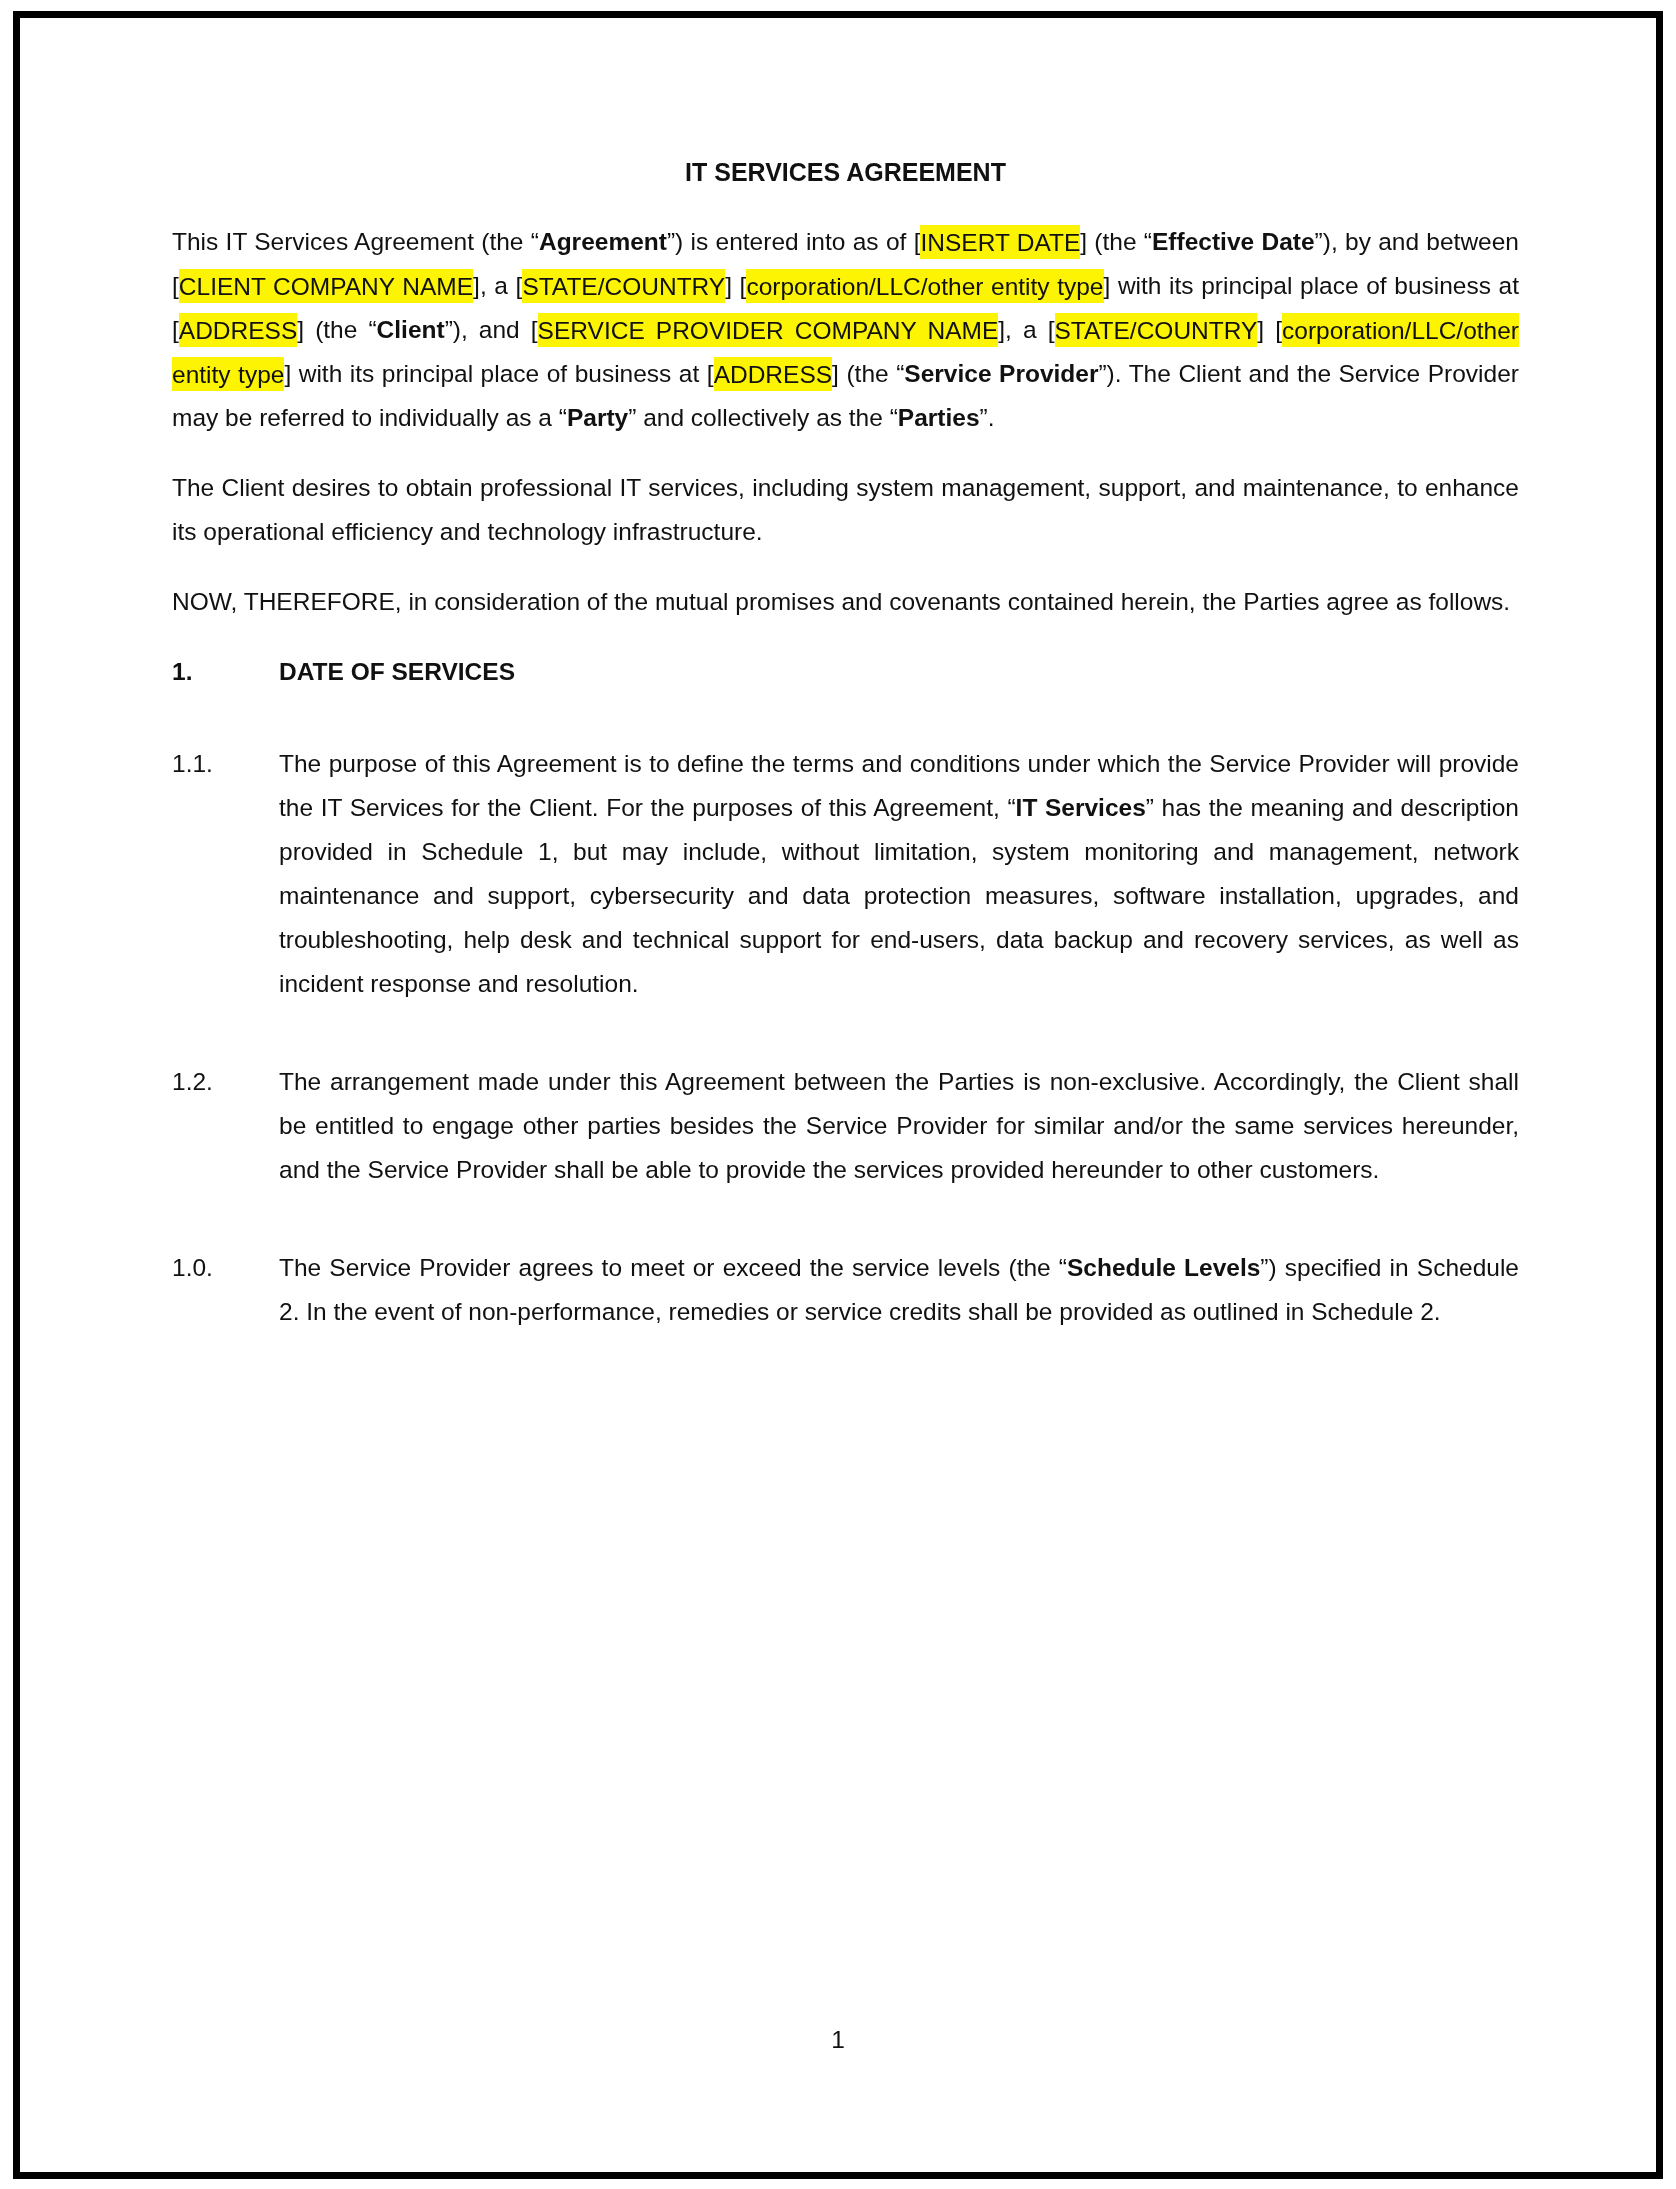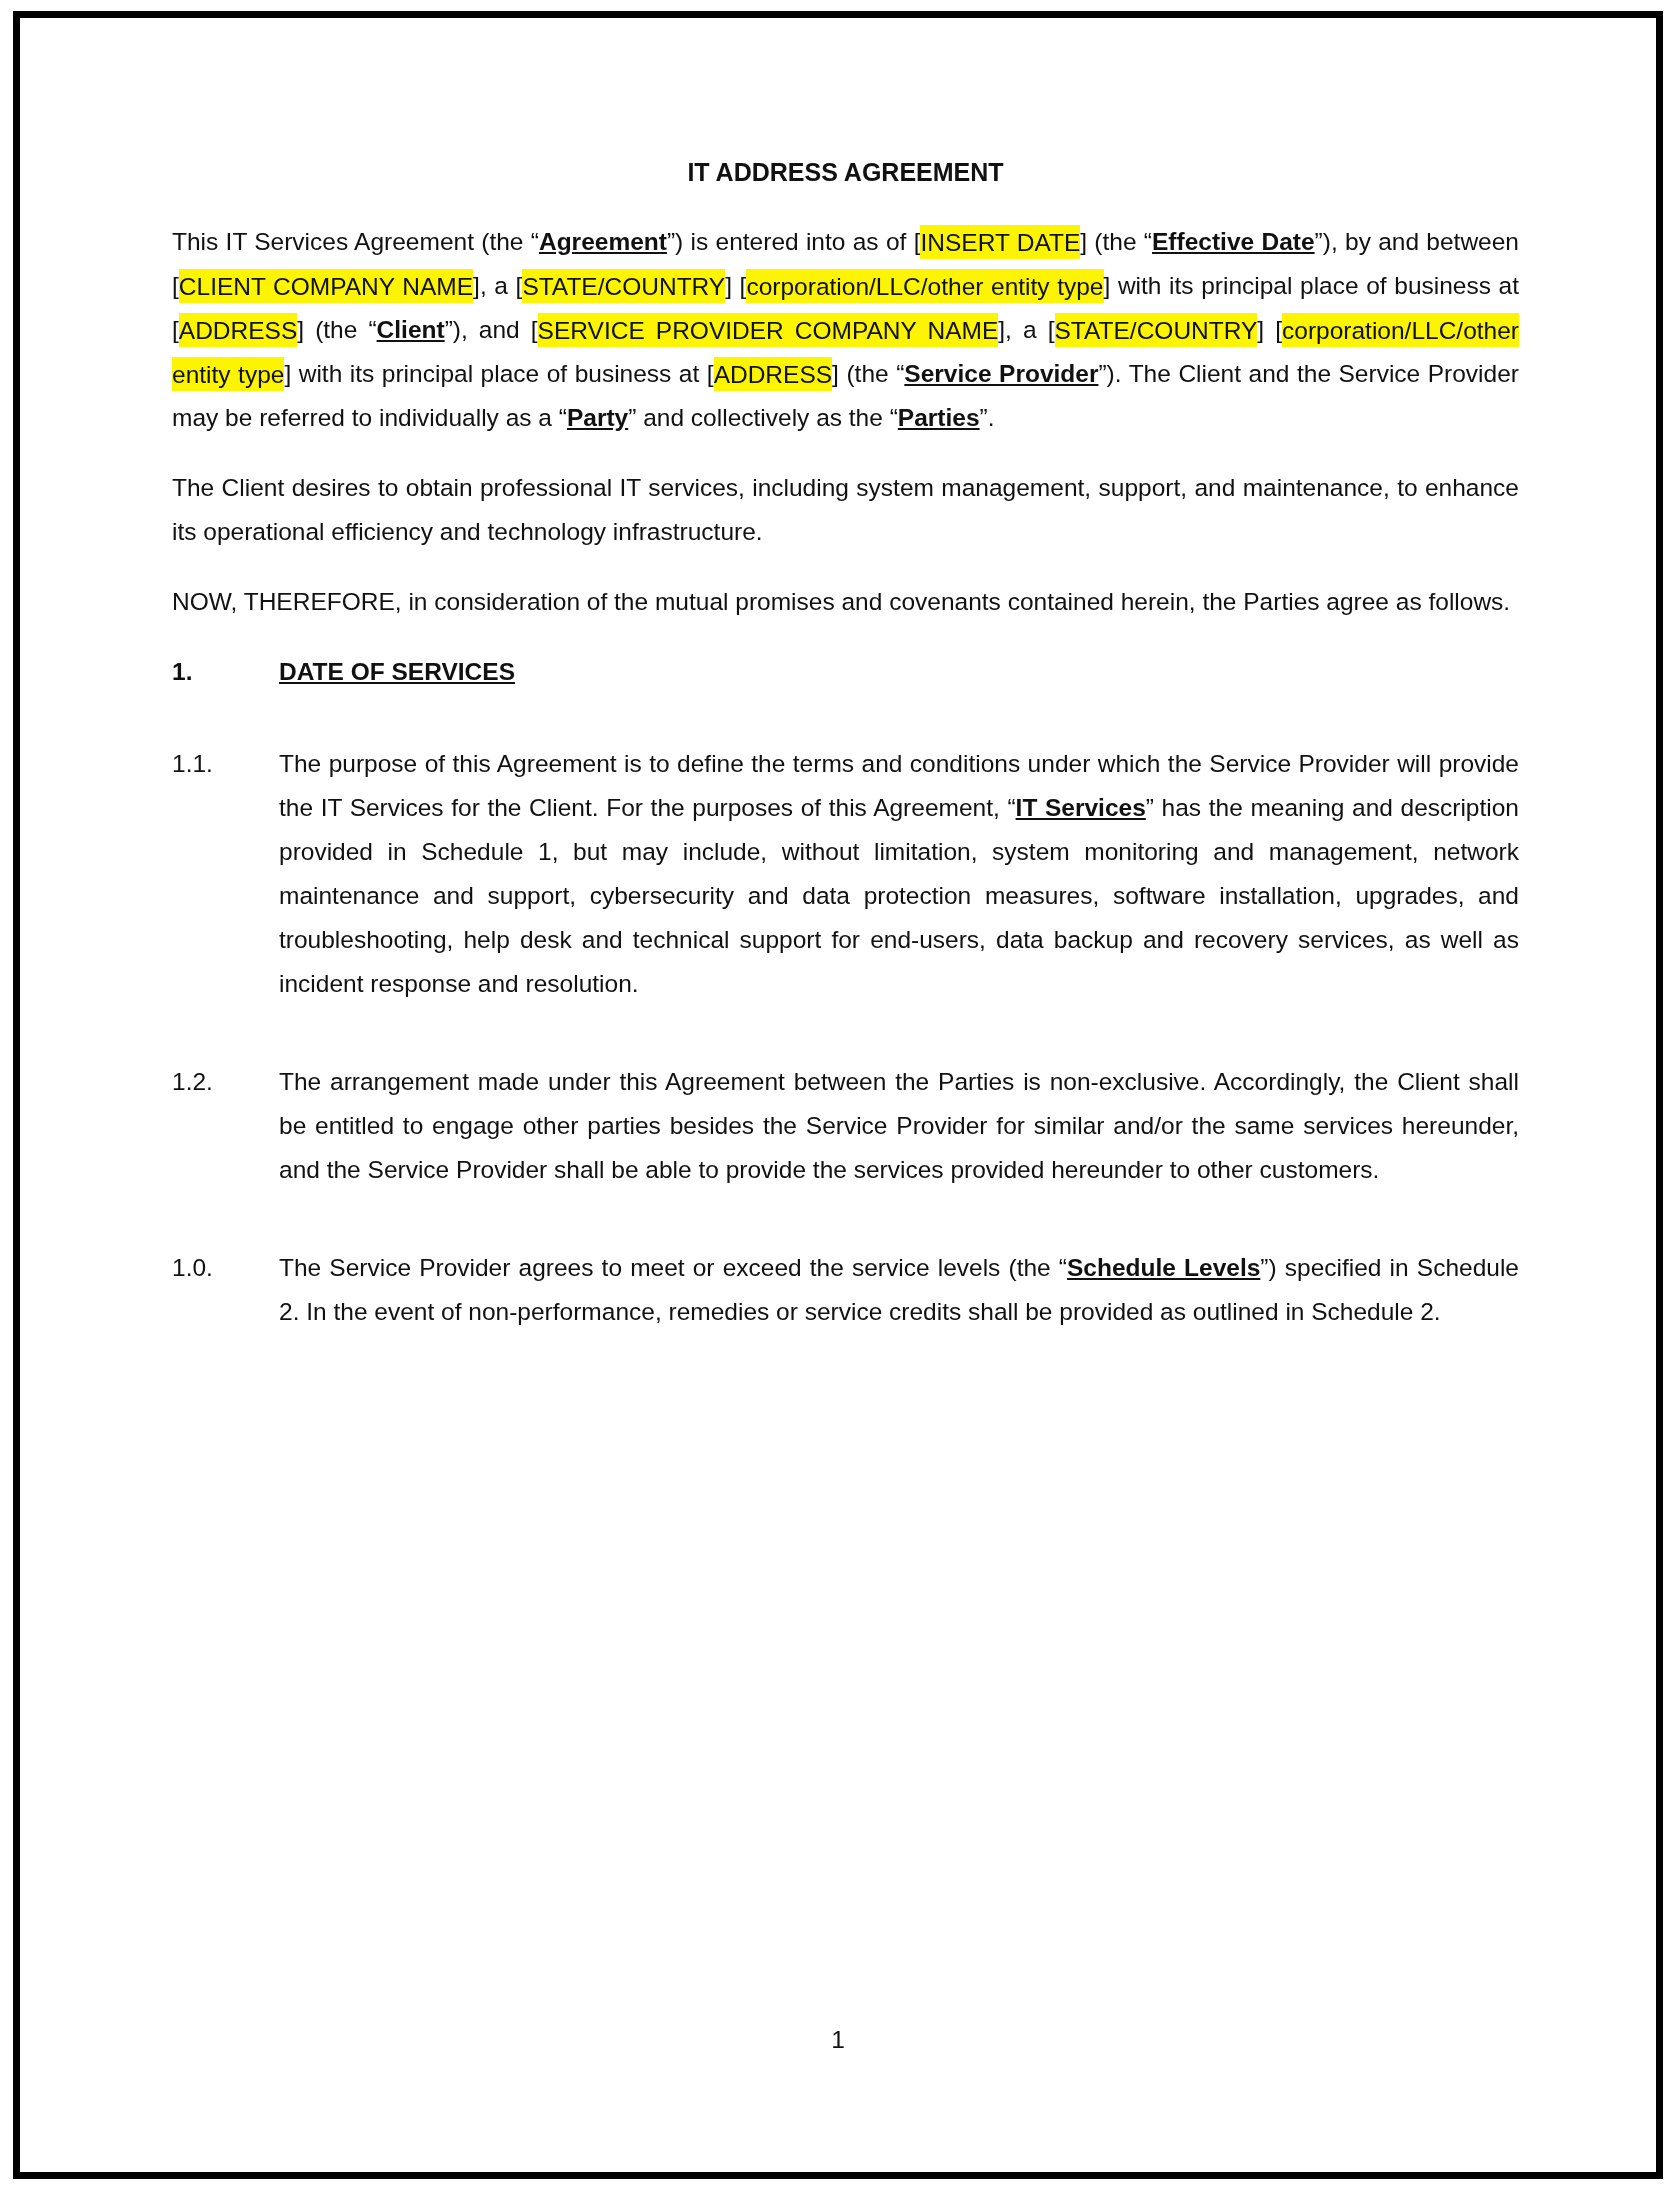--- a/index.html
+++ b/index.html
@@ -39,21 +39,21 @@
     text-align: center;
     line-height: 44px;
     margin: 0 0 26px 0;
   }
   .para {
     font-size: 24.5px;
     line-height: 44px;
     text-align: justify;
     margin: 0 0 26px 0;
   }
-  .para .b { font-weight: bold; text-decoration: underline; }
+  .para .b { font-weight: bold; }
   .hl {
     background: var(--hl, #fcf403);
     padding: 3.5px 0;
   }
   .clause {
     position: relative;
     padding-left: 107px;
   }
   .clause .num {
     position: absolute;
@@ -77,21 +77,21 @@
     font-size: 24.5px;
     line-height: 44px;
   }
 </style>
 </head>
 <body>
 
 <div class="page">
   <div class="frame"></div>
   <div class="doc">
-    <div class="title">IT ADDRESS AGREEMENT</div>
+    <div class="title">IT SERVICES AGREEMENT</div>
     <div>
         <div class="para body"><span>This IT Services Agreement (the “</span><span class="b">Agreement</span><span>”) is entered into as of [</span><span class="hl">INSERT DATE</span><span>] (the “</span><span class="b">Effective Date</span><span>”), by and between [</span><span class="hl">CLIENT COMPANY NAME</span><span>], a [</span><span class="hl">STATE/COUNTRY</span><span>] [</span><span class="hl">corporation/LLC/other entity type</span><span>] with its principal place of business at [</span><span class="hl">ADDRESS</span><span>] (the “</span><span class="b">Client</span><span>”), and [</span><span class="hl">SERVICE PROVIDER COMPANY NAME</span><span>], a [</span><span class="hl">STATE/COUNTRY</span><span>] [</span><span class="hl">corporation/LLC/other entity type</span><span>] with its principal place of business at [</span><span class="hl">ADDRESS</span><span>] (the “</span><span class="b">Service Provider</span><span>”). The Client and the Service Provider may be referred to individually as a “</span><span class="b">Party</span><span>” and collectively as the “</span><span class="b">Parties</span><span>”.</span></div>
         <div class="para body"><span>The Client desires to obtain professional IT services, including system management, support, and maintenance, to enhance its operational efficiency and technology infrastructure.</span></div>
         <div class="para body"><span>NOW, THEREFORE, in consideration of the mutual promises and covenants contained herein, the Parties agree as follows.</span></div>
         <div class="para heading clause"><span class="num">1.</span><span class="b">DATE OF SERVICES</span></div>
         <div class="para numbered clause"><span class="num">1.1.</span><span>The purpose of this Agreement is to define the terms and conditions under which the Service Provider will provide the IT Services for the Client. For the purposes of this Agreement, “</span><span class="b">IT Services</span><span>” has the meaning and description provided in Schedule 1, but may include, without limitation, system monitoring and management, network maintenance and support, cybersecurity and data protection measures, software installation, upgrades, and troubleshooting, help desk and technical support for end-users, data backup and recovery services, as well as incident response and resolution.</span></div>
         <div class="para numbered clause"><span class="num">1.2.</span><span>The arrangement made under this Agreement between the Parties is non-exclusive. Accordingly, the Client shall be entitled to engage other parties besides the Service Provider for similar and/or the same services hereunder, and the Service Provider shall be able to provide the services provided hereunder to other customers.</span></div>
         <div class="para numbered clause"><span class="num">1.0.</span><span>The Service Provider agrees to meet or exceed the service levels (the “</span><span class="b">Schedule Levels</span><span>”) specified in Schedule 2. In the event of non-performance, remedies or service credits shall be provided as outlined in Schedule 2.</span></div>
       </div>
   </div>

